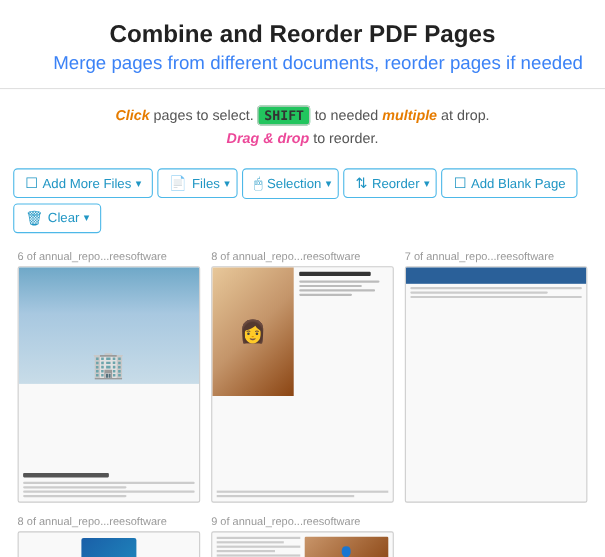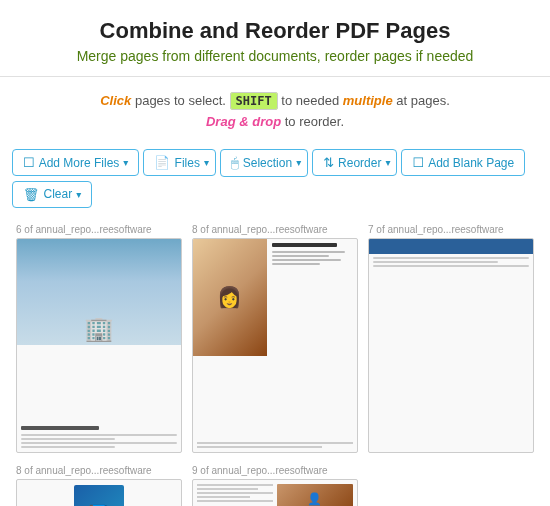--- a/index.html
+++ b/index.html
@@ -22,38 +22,39 @@
       text-align: center;
       padding: 18px 20px 8px;
       width: 100%;
     }
     .header h1 {
       font-size: 22px;
       font-weight: bold;
       color: #222;
     }
     .header p {
-      font-size: 14px;
-      color: #4d7c0f;
+      font-size: 17px;
+      color: #3b82f6;
       margin-top: 4px;
+      text-align: right;
     }
     .instructions {
       text-align: center;
       padding: 10px 20px 8px;
       font-size: 13px;
       color: #555;
       line-height: 1.6;
     }
     .instructions .click {
       color: #e67c00;
       font-style: italic;
       font-weight: bold;
     }
     .instructions .shift {
-      background: #bef264;
+      background: #22c55e;
       border: 1px solid #ccc;
       border-radius: 3px;
       padding: 1px 5px;
       font-family: monospace;
       font-size: 12px;
       color: #333;
       font-style: normal;
       font-weight: bold;
     }
     .instructions .multiple {
@@ -330,21 +331,21 @@
 
   <div class="divider"></div>
 
   <div class="instructions">
     <div>
       <span class="click">Click</span>
       <span> pages to select. </span>
       <span class="shift">SHIFT</span>
       <span> to needed </span>
       <span class="multiple">multiple</span>
-      <span> at pages.</span>
+      <span> at drop.</span>
     </div>
     <div>
       <span class="drag">Drag &amp; drop</span>
       <span> to reorder.</span>
     </div>
   </div>
 
   <div class="toolbar">
     <button class="toolbar-btn">
       <span class="icon">☐</span>

